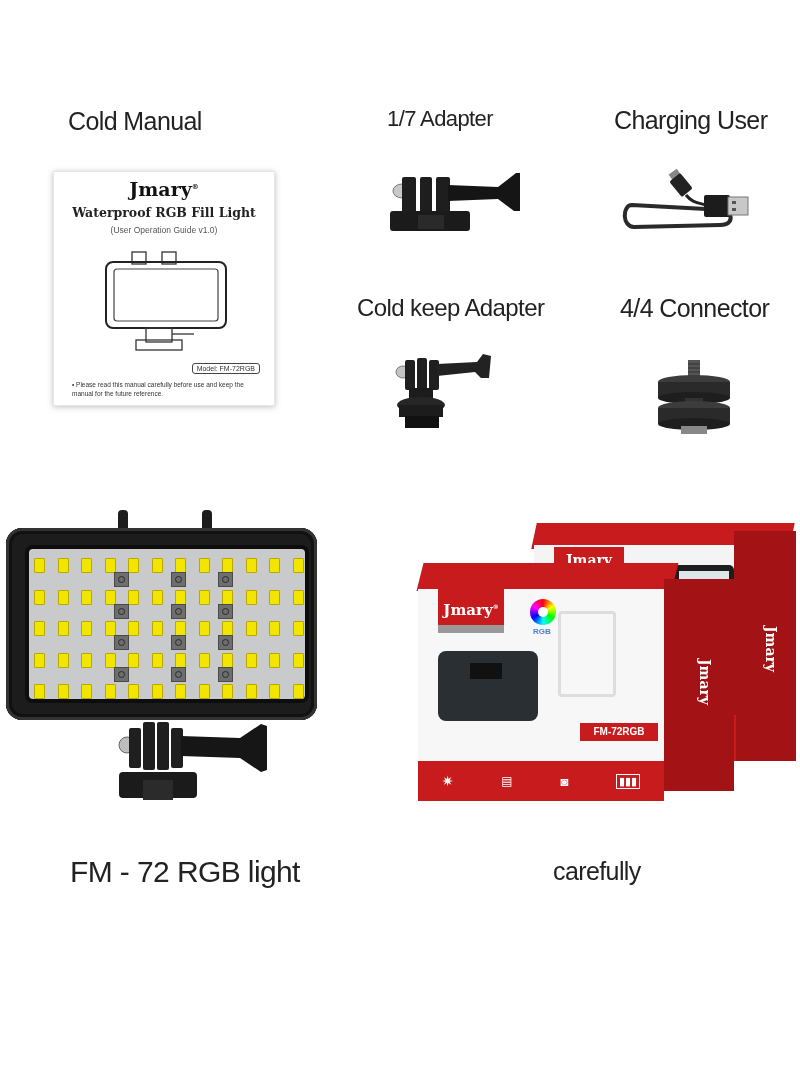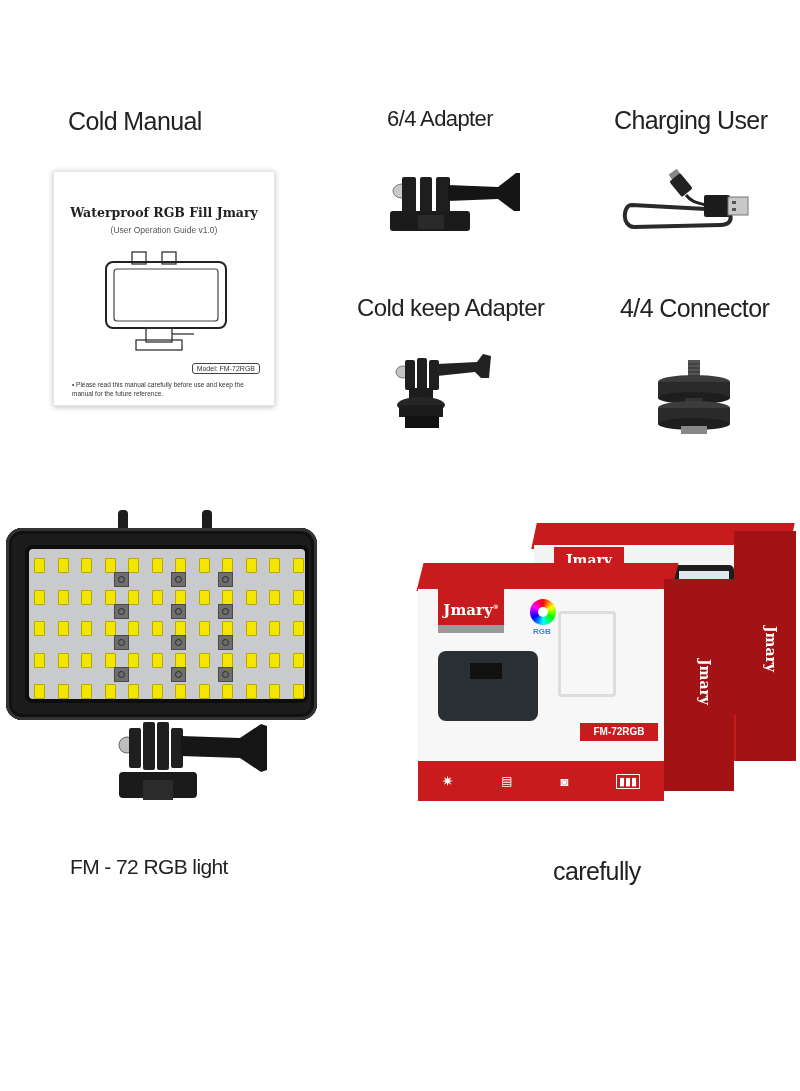--- a/index.html
+++ b/index.html
@@ -33,25 +33,26 @@
 
   
   .box-red { background: #c81b1e; }
   .box-dark { background: #a31316; }
   .brand-sm { font-family: "DejaVu Serif", serif; font-weight: bold; color: #fff; }
 </style>
 </head>
 <body>
 
 <div class="label" style="left:68px; top:107px;">Cold Manual</div>
-<div class="label" style="left:387px; top:106px; font-size:22px;">6/4 Adapter</div>
+<div class="label" style="left:387px; top:106px; font-size:22px;">1/7 Adapter</div>
 <div class="label" style="left:614px; top:106px;">Charging User</div>
 
 <div class="abs manual">
-  <div class="title">Waterproof RGB Fill Jmary</div>
+  <div class="brand"><span>Jmary</span><sup>®</sup></div>
+  <div class="title">Waterproof RGB Fill Light</div>
   <div class="sub">(User Operation Guide v1.0)</div>
   <svg class="abs" style="left:48px; top:78px;" width="130" height="110" viewBox="0 0 130 110">
     <rect x="30" y="2" width="14" height="12" fill="none" stroke="#333" stroke-width="1.3"></rect>
     <rect x="60" y="2" width="14" height="12" fill="none" stroke="#333" stroke-width="1.3"></rect>
     <rect x="4" y="12" width="120" height="66" rx="7" fill="none" stroke="#222" stroke-width="2"></rect>
     <rect x="12" y="19" width="104" height="52" rx="3" fill="none" stroke="#444" stroke-width="1.2"></rect>
     <rect x="44" y="78" width="26" height="14" fill="none" stroke="#333" stroke-width="1.3"></rect>
     <rect x="34" y="90" width="46" height="10" fill="none" stroke="#333" stroke-width="1.3"></rect>
     <path d="M70 84 L92 84" stroke="#333" stroke-width="1.3"></path>
   </svg>
@@ -231,14 +232,14 @@
     <div class="abs brand-sm" style="left:18px; top:95px; transform:rotate(90deg); font-size:14px;"><span>Jmary</span></div>
   </div>
   <div class="abs box-red" style="left:8px; top:246px; width:246px; height:40px; display:flex; justify-content:space-around; align-items:center;">
     <span style="color:#fff; font-size:14px;">✷</span>
     <span style="color:#fff; font-size:12px;">▤</span>
     <span style="color:#fff; font-size:13px;">◙</span>
     <span style="color:#fff; font-size:11px; border:1px solid #fff; padding:0 2px;">▮▮▮</span>
   </div>
 </div>
 
-<div class="label" style="left:70px; top:855px; font-size:21px;">FM - 72 RGB light</div>
+<div class="label" style="left:70px; top:855px; font-size:30px;">FM - 72 RGB light</div>
 <div class="label" style="left:553px; top:857px; font-size:25px;">carefully</div>
 
 </body></html>

